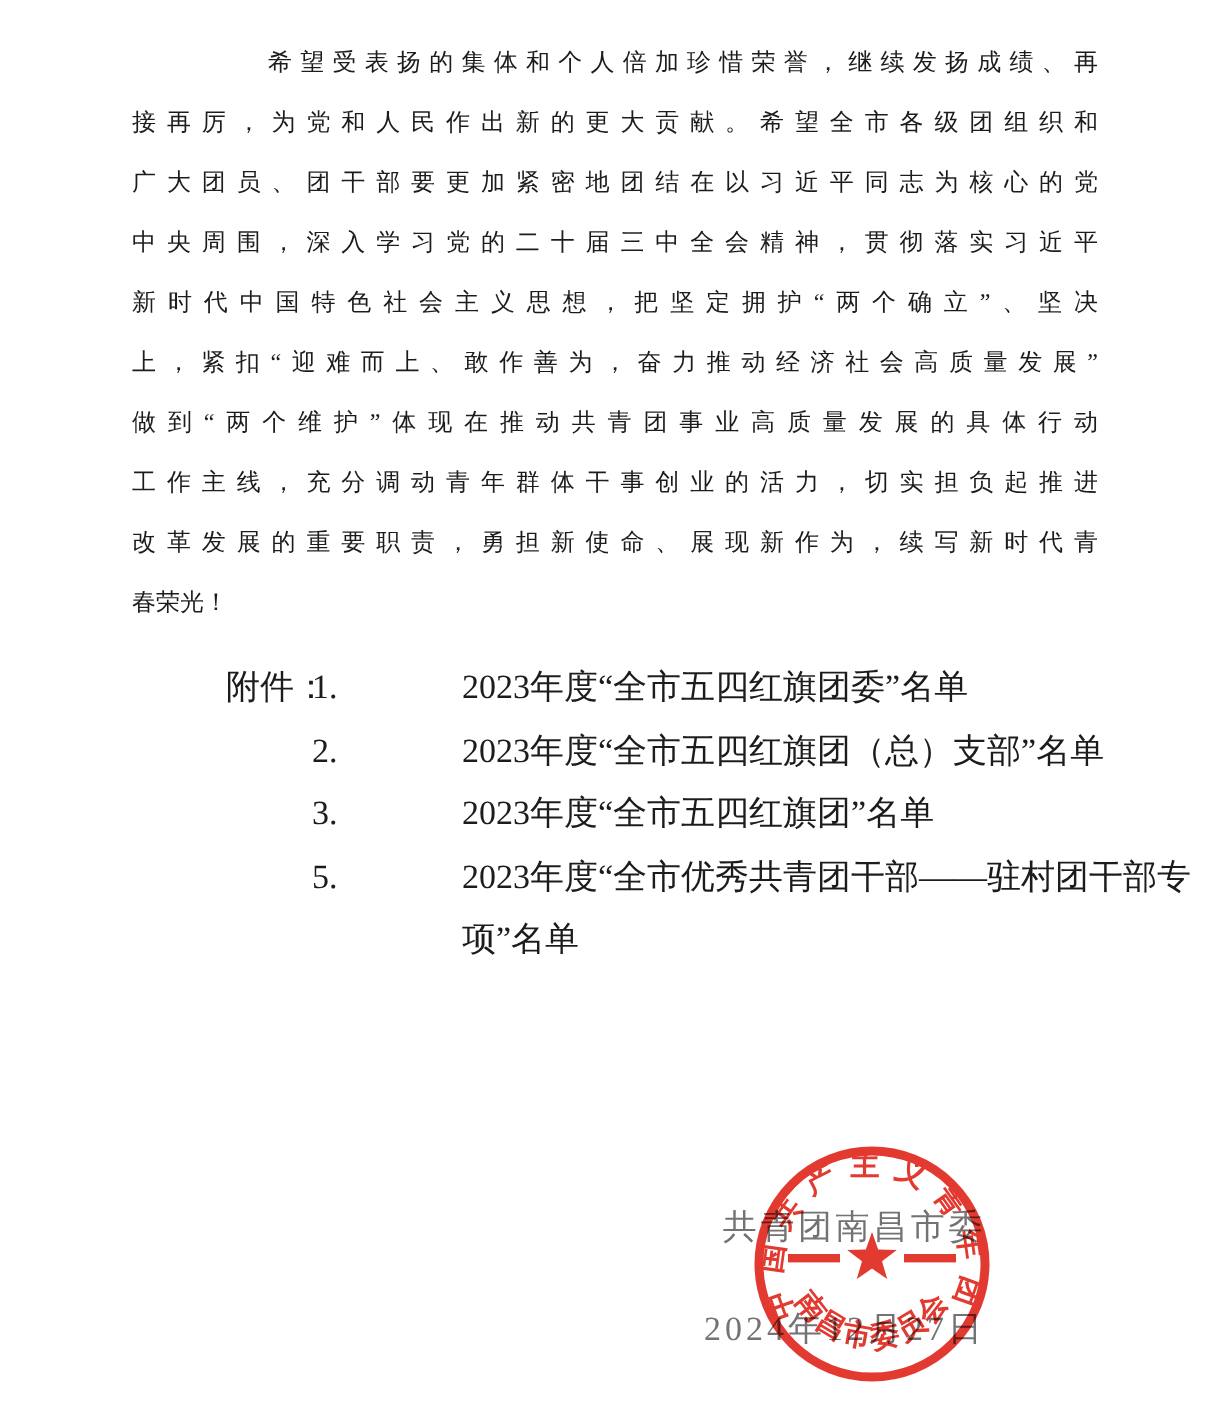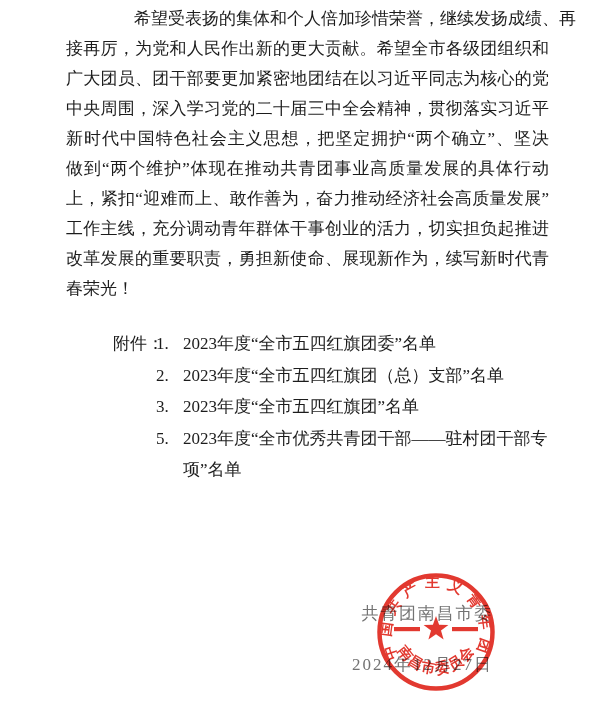--- a/index.html
+++ b/index.html
@@ -9,24 +9,24 @@
     height: 701px;
     background: #ffffff;
     overflow: hidden;
     font-family: "Liberation Serif", "DejaVu Serif", serif;
     color: #1c1c1c;
   }
 
   
   .doc-body {
     position: absolute;
-    top: 4px;
+    top: 16px;
     left: 66px;
     width: 483px;
-    font-size: 17px;
+    font-size: 12px;
     line-height: 30px;
   }
   .doc-line {
     text-align: justify;
     text-align-last: justify;
     white-space: nowrap;
   }
   .doc-line.first { text-indent: 68px; }
   .doc-line.last  { text-align-last: left; white-space: normal; }
 
@@ -47,20 +47,21 @@
   .att-row { padding-left: 156px; }
   .att-no {
     display: inline-block;
     width: 27px;
     vertical-align: top;
   }
   .att-text {
     display: inline-block;
     width: 365px;
     vertical-align: top;
+    margin-left: 48px;
   }
 
   
   .sign-block {
     position: absolute;
     right: 120px;
     top: 601px;
     text-align: right;
     font-size: 17px;
     color: #737373;
@@ -87,22 +88,22 @@
 <body>
 
 <div class="page">
 
   <div class="doc-body">
     <div class="doc-line first">希望受表扬的集体和个人倍加珍惜荣誉，继续发扬成绩、再</div>
     <div class="doc-line">接再厉，为党和人民作出新的更大贡献。希望全市各级团组织和</div>
     <div class="doc-line">广大团员、团干部要更加紧密地团结在以习近平同志为核心的党</div>
     <div class="doc-line">中央周围，深入学习党的二十届三中全会精神，贯彻落实习近平</div>
     <div class="doc-line">新时代中国特色社会主义思想，把坚定拥护“两个确立”、坚决</div>
+    <div class="doc-line">上，紧扣“迎难而上、敢作善为，奋力推动经济社会高质量发展”</div>
     <div class="doc-line">做到“两个维护”体现在推动共青团事业高质量发展的具体行动</div>
-    <div class="doc-line">上，紧扣“迎难而上、敢作善为，奋力推动经济社会高质量发展”</div>
     <div class="doc-line">工作主线，充分调动青年群体干事创业的活力，切实担负起推进</div>
     <div class="doc-line">改革发展的重要职责，勇担新使命、展现新作为，续写新时代青</div>
     <div class="doc-line last">春荣光！</div>
   </div>
 
   <div class="attachments">
     <span class="att-label">附件：</span>
     <div class="att-row">
       <span class="att-no">1.</span><span class="att-text">2023年度“全市五四红旗团委”名单</span>
     </div>

